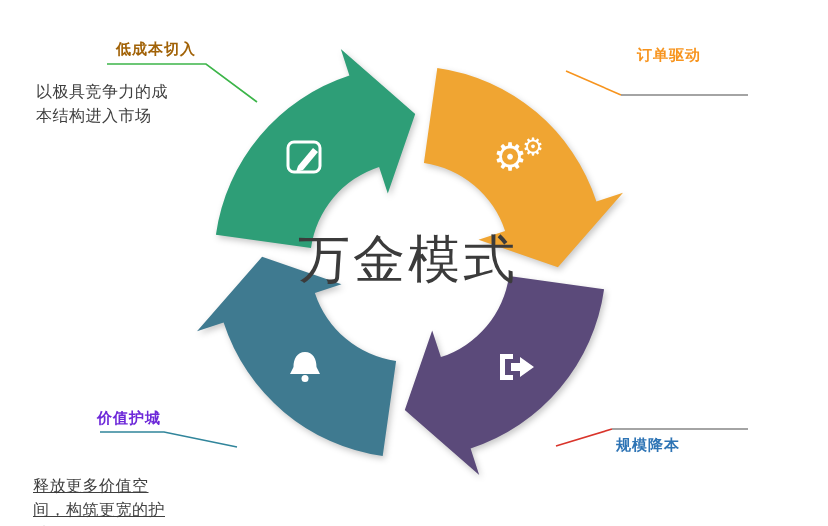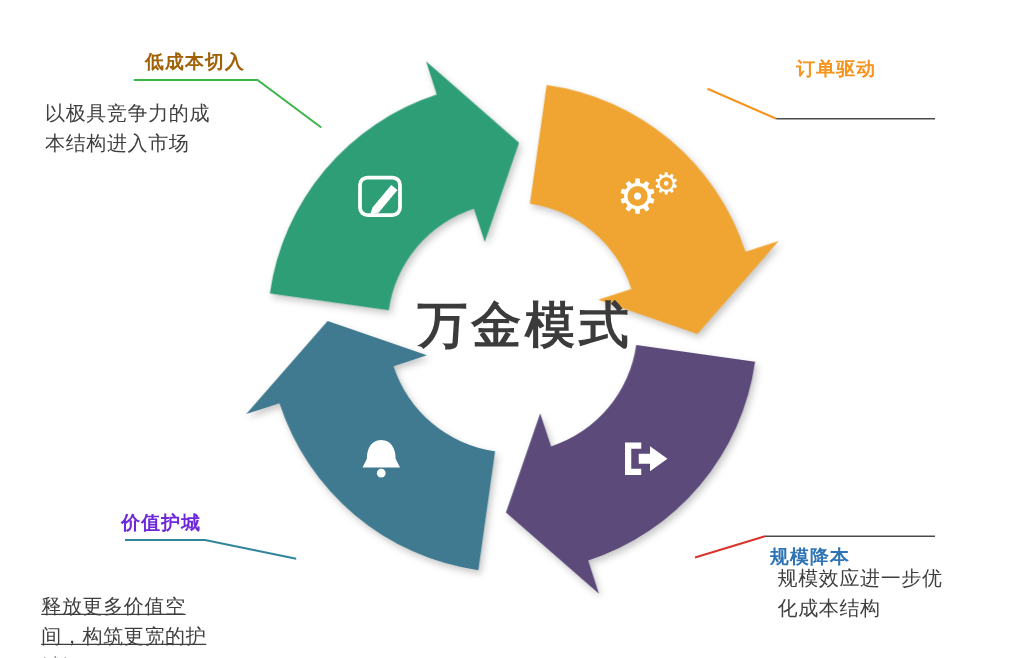--- a/index.html
+++ b/index.html
@@ -10,22 +10,22 @@
   .stage{position:absolute;left:0;top:0;width:828px;height:526px;}
   svg.diagram{position:absolute;left:0;top:0;}
   .arrows{filter:drop-shadow(2px 3px 3px rgba(0,0,0,0.22));}
   .seg-label{
     position:absolute;font-weight:bold;font-size:15px;letter-spacing:1px;white-space:nowrap;
   }
   .seg-desc{
     position:absolute;font-size:16px;color:#3f3f3f;line-height:1.5;letter-spacing:0.5px;
   }
   .center-title{
-    position:absolute;left:420px;top:260px;transform:translate(-50%,-50%);
-    font-size:40px;font-weight:bold;letter-spacing:3px;white-space:nowrap;
+    position:absolute;left:408px;top:260px;transform:translate(-50%,-50%);
+    font-size:52px;font-weight:normal;letter-spacing:3px;white-space:nowrap;
   }
   .gear-glyph{font-family:"DejaVu Sans",sans-serif;}
 </style>
 </head>
 <body>
 
 <div class="stage">
 
   <svg class="diagram" width="828" height="526" viewBox="0 0 828 526">
     <defs>
@@ -83,17 +83,16 @@
 
   <div class="seg-label" style="left: 637px; top: 46px; color: rgb(247, 148, 30);">订单驱动</div>
 
   <div class="seg-label" style="left: 616px; top: 404px; color: rgb(46, 116, 181); margin-top: 32px;">规模降本</div>
 
   <div class="seg-label" style="left: 97px; top: 409px; color: #6d28d9;">价值护城</div>
 
   <div class="seg-desc" style="left:36px;top:80px;width:134px;">以极具竞争力的成本结构进入市场</div>
 
 
-  <div class="seg-desc" style="left:622px;top:452px;width:146px;">规模效应进一步优化成本结构</div>
 
   <div class="seg-desc" style="left:33px;top:474px;width:146px;text-decoration:underline;">释放更多价值空间，构筑更宽的护城河</div>
 
 </div>
 
 </body></html>

